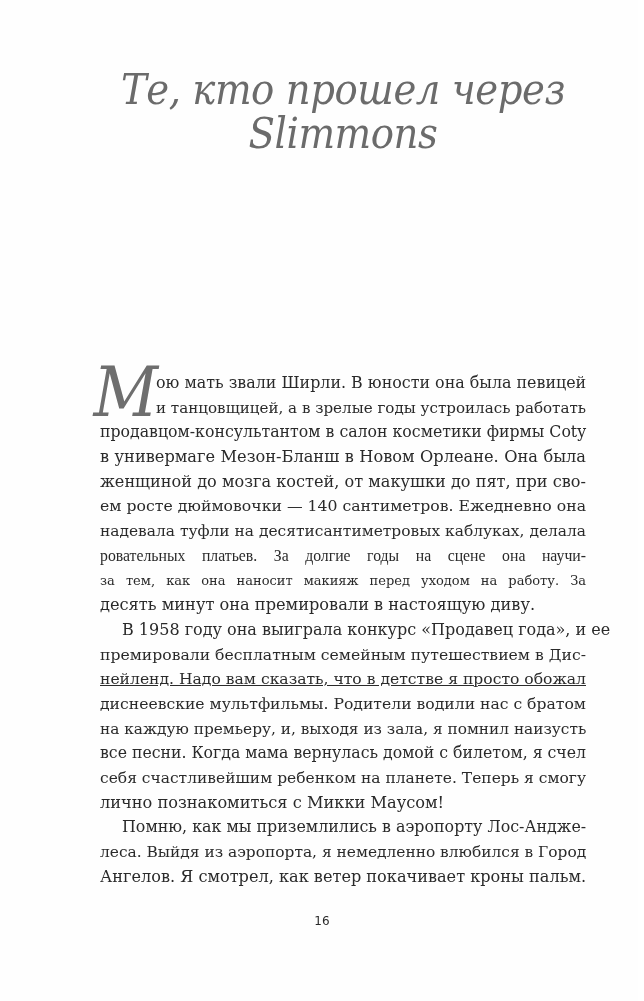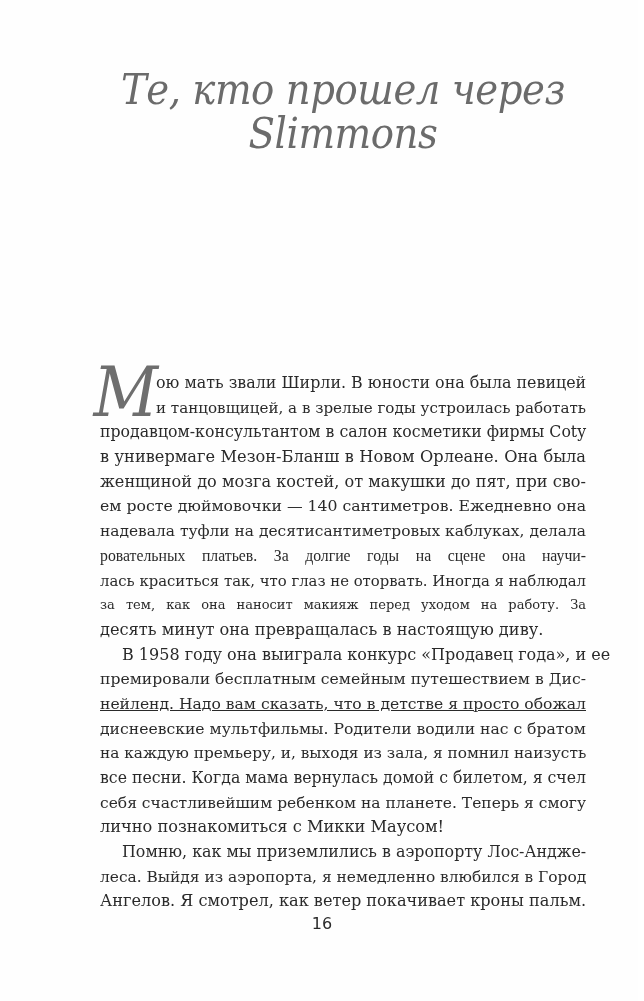--- a/index.html
+++ b/index.html
@@ -77,21 +77,21 @@
       font-family: "DejaVu Serif", "Liberation Serif", serif;
       transform: scaleX(0.9);
     }
     .page-number {
       position: absolute;
       left: 0;
       width: 644px;
       top: 914px;
       text-align: center;
       font-family: "DejaVu Sans", "Liberation Sans", sans-serif;
-      font-size: 16px;
+      font-size: 12px;
       color: #2a2a2a;
     }
   </style>
 </head>
 <body>
 
 <div class="page">
 
   <div class="title-block">
     <span class="title-line">Те, кто прошел через</span>
@@ -102,23 +102,22 @@
     <span class="dropcap">М</span>
 
     <span class="line dropcap-line" style="font-size: 15.8803px;">ою мать звали Ширли. В юности она была певицей</span>
     <span class="line dropcap-line" style="font-size: 15.1193px;">и танцовщицей, а в зрелые годы устроилась работать</span>
     <span class="line" style="font-size: 15.7439px;">продавцом-консультантом в салон косметики фирмы Coty</span>
     <span class="line">в универмаге Мезон-Бланш в Новом Орлеане. Она была</span>
     <span class="line" style="font-size: 16.1388px;">женщиной до мозга костей, от макушки до пят, при сво-</span>
     <span class="line" style="font-size: 15.6885px;">ем росте дюймовочки — 140 сантиметров. Ежедневно она</span>
     <span class="line" style="font-size: 15.4362px;">надевала туфли на десятисантиметровых каблуках, делала</span>
     <span class="line" style="font-size: 15.7641px; font-family: Liberation Serif, serif;">ровательных платьев. За долгие годы на сцене она научи-</span>
-    <span class="line" style="font-size: 14.8564px;">лась краситься так, что глаз не оторвать. Иногда я наблюдал</span>
     <span class="line" style="font-size: 13px;">за тем, как она наносит макияж перед уходом на работу. За</span>
-    <span class="line last">десять минут она превращалась в настоящую диву.</span>
+    <span class="line last">десять минут она премировали в настоящую диву.</span>
     <span class="line indent" style="font-size: 16px;">В 1958 году она выиграла конкурс «Продавец года», и ее</span>
     <span class="line" style="font-size: 15.6476px;">премировали бесплатным семейным путешествием в Дис-</span>
     <span class="line" style="font-size: 15.5915px; text-decoration: underline;">нейленд. Надо вам сказать, что в детстве я просто обожал</span>
     <span class="line" style="font-size: 15.6224px;">диснеевские мультфильмы. Родители водили нас с братом</span>
     <span class="line" style="font-size: 15.3315px;">на каждую премьеру, и, выходя из зала, я помнил наизусть</span>
     <span class="line" style="font-size: 15.7194px;">все песни. Когда мама вернулась домой с билетом, я счел</span>
     <span class="line" style="font-size: 15.4889px;">себя счастливейшим ребенком на планете. Теперь я смогу</span>
     <span class="line last">лично познакомиться с Микки Маусом!</span>
     <span class="line indent" style="font-size: 15.8666px;">Помню, как мы приземлились в аэропорту Лос-Андже-</span>
     <span class="line" style="font-size: 15.4112px;">леса. Выйдя из аэропорта, я немедленно влюбился в Город</span>

